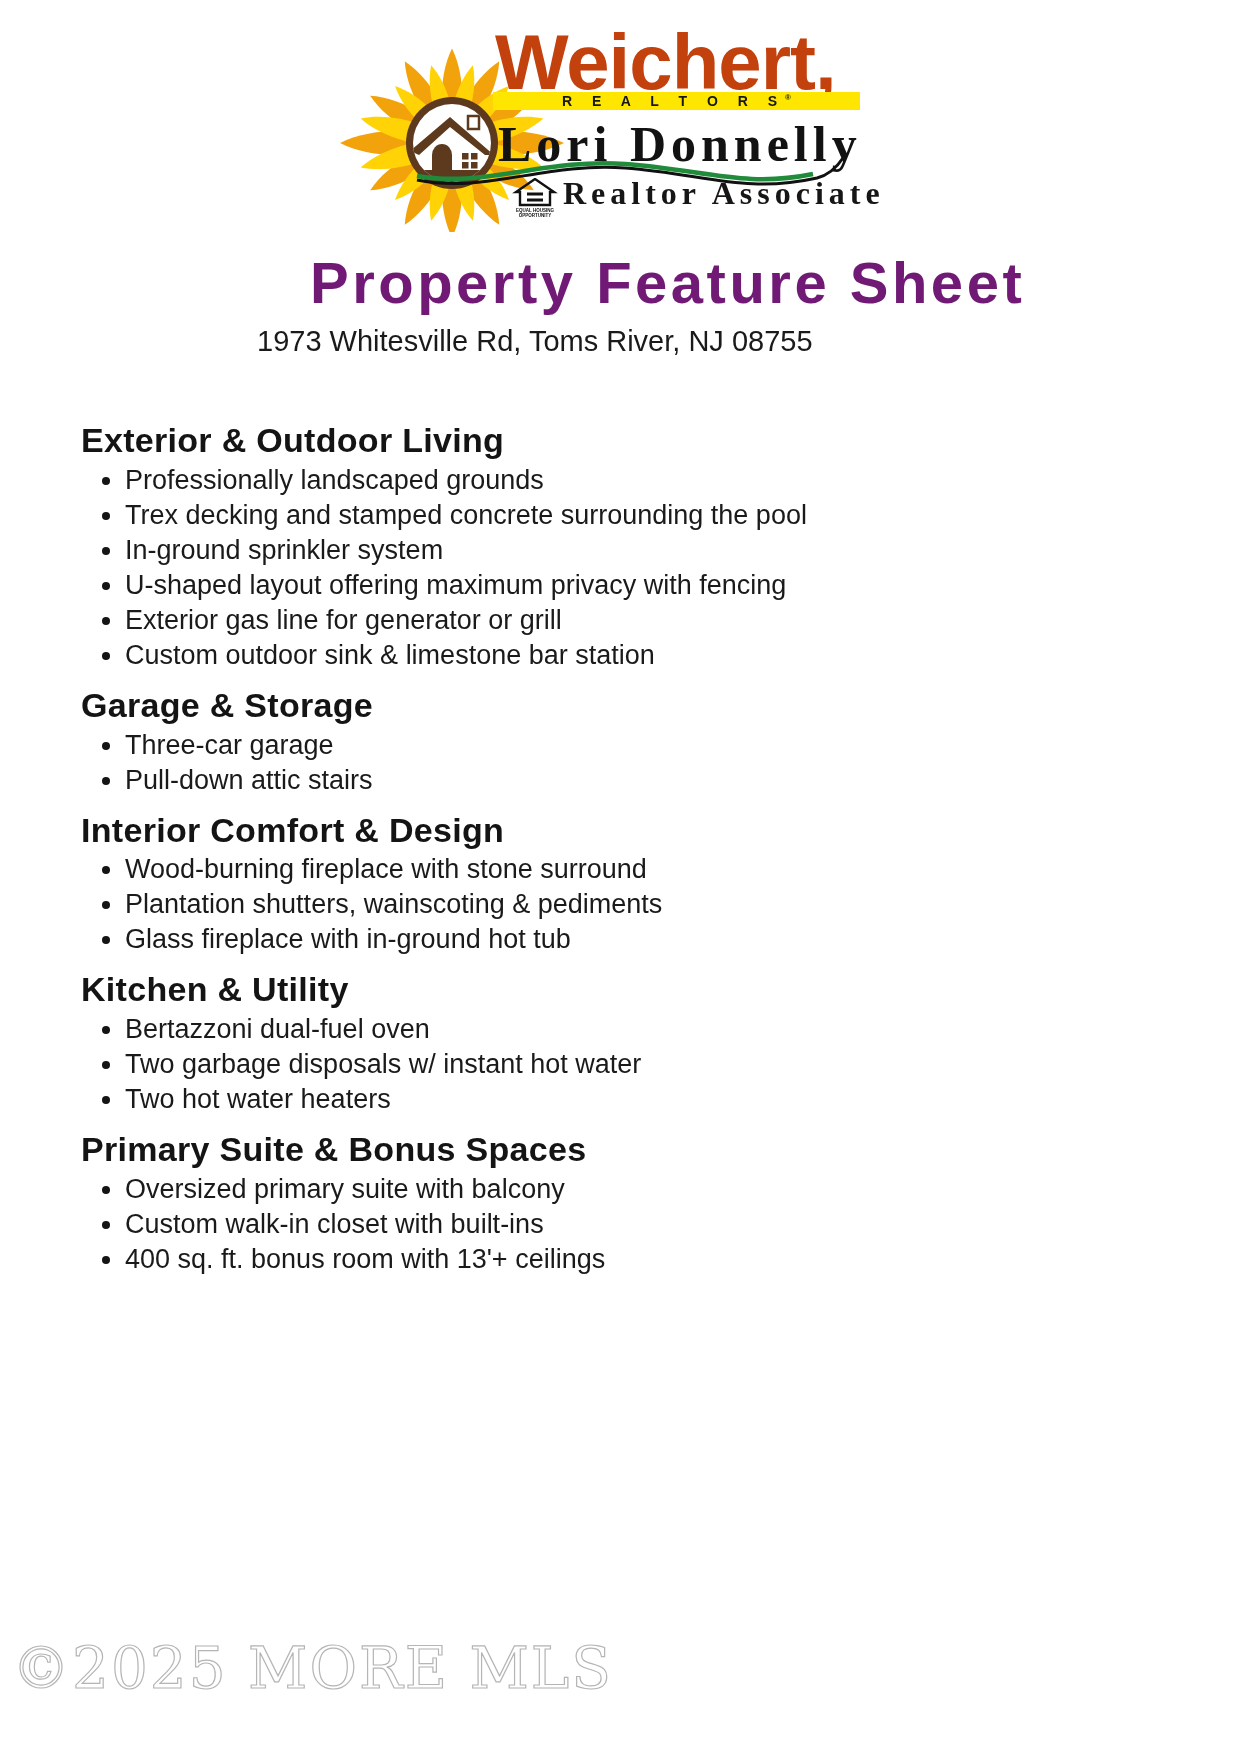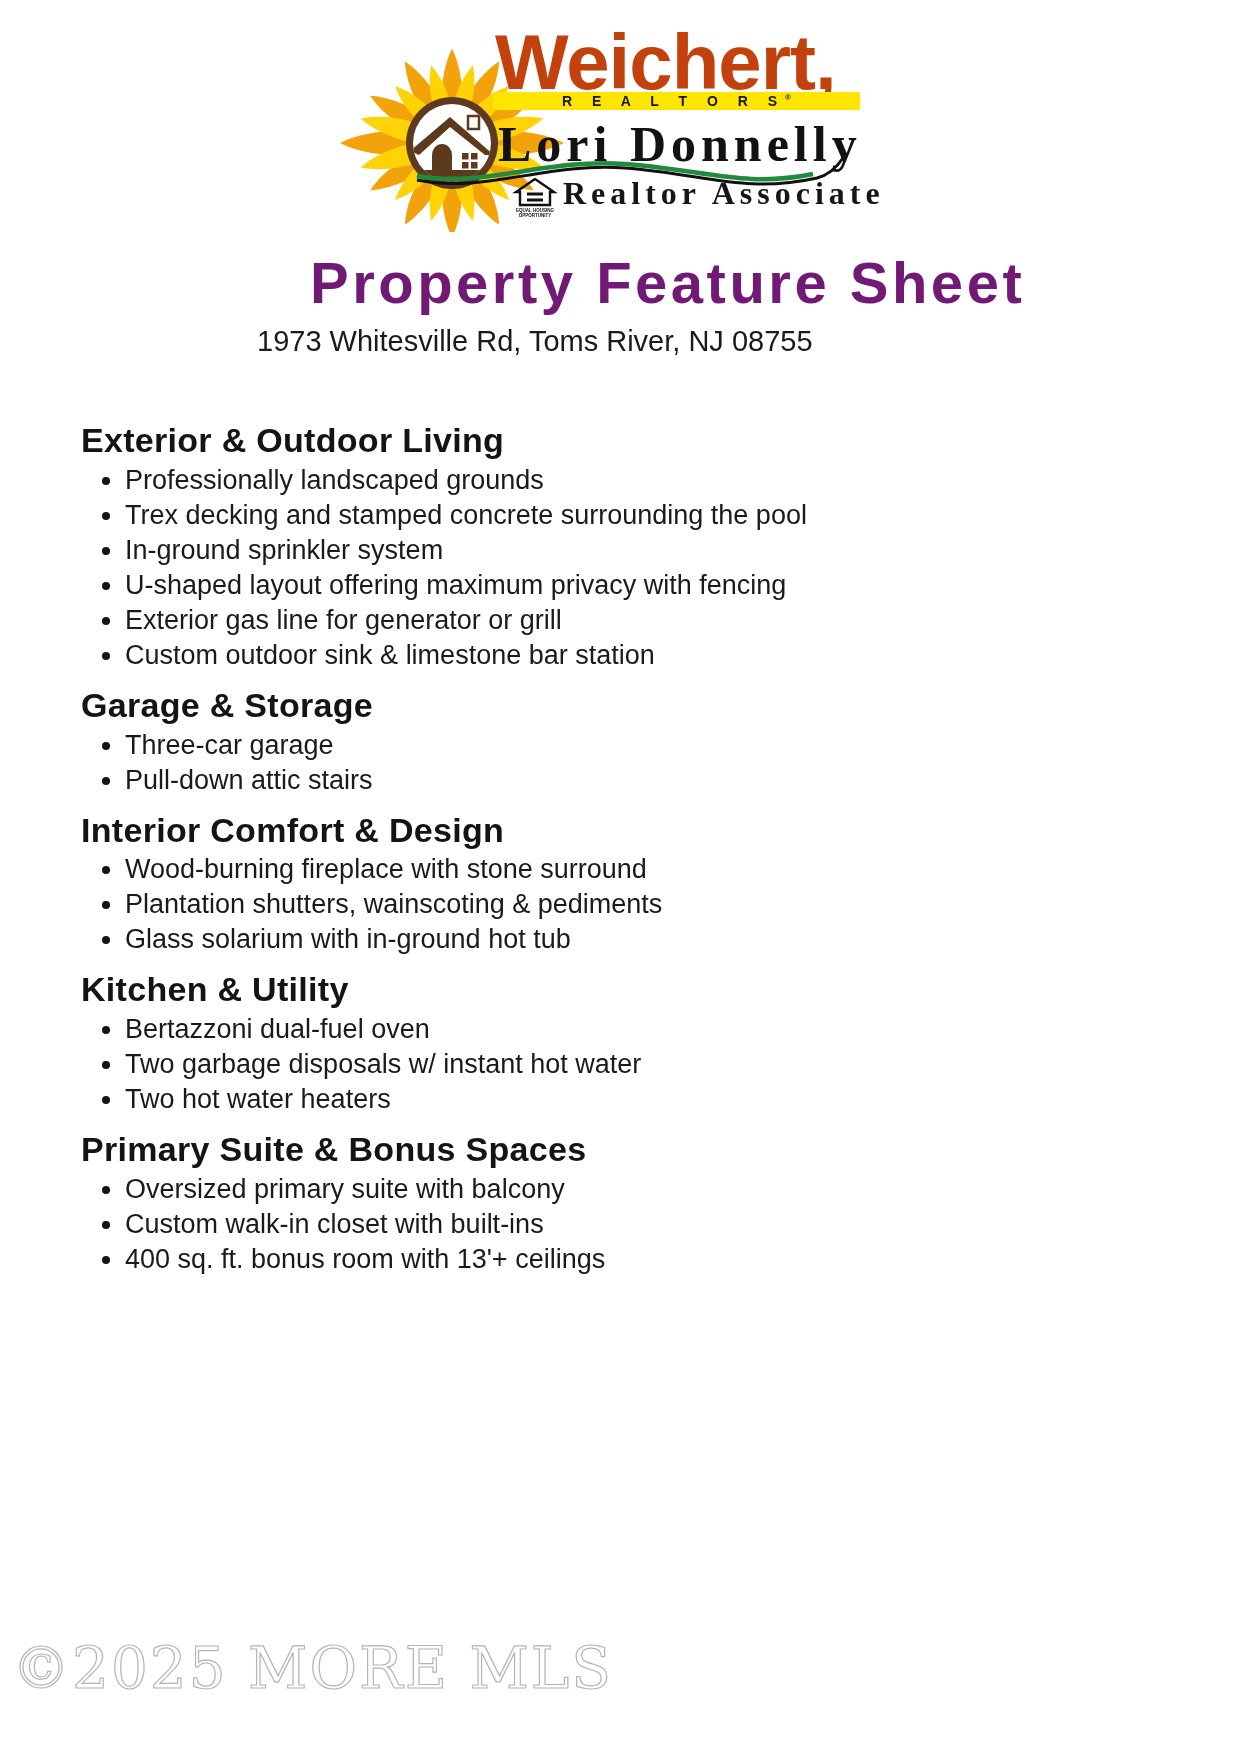--- a/index.html
+++ b/index.html
@@ -184,21 +184,21 @@
     <h2>Garage &amp; Storage</h2>
     <ul>
       <li>Three-car garage</li>
       <li>Pull-down attic stairs</li>
     </ul>
 
     <h2>Interior Comfort &amp; Design</h2>
     <ul>
       <li>Wood-burning fireplace with stone surround</li>
       <li>Plantation shutters, wainscoting &amp; pediments</li>
-      <li>Glass solarium with in-ground hot tub</li>
+      <li>Glass fireplace with in-ground hot tub</li>
     </ul>
 
     <h2>Kitchen &amp; Utility</h2>
     <ul>
       <li>Bertazzoni dual-fuel oven</li>
       <li>Two garbage disposals w/ instant hot water</li>
       <li>Two hot water heaters</li>
     </ul>
 
     <h2>Primary Suite &amp; Bonus Spaces</h2>

